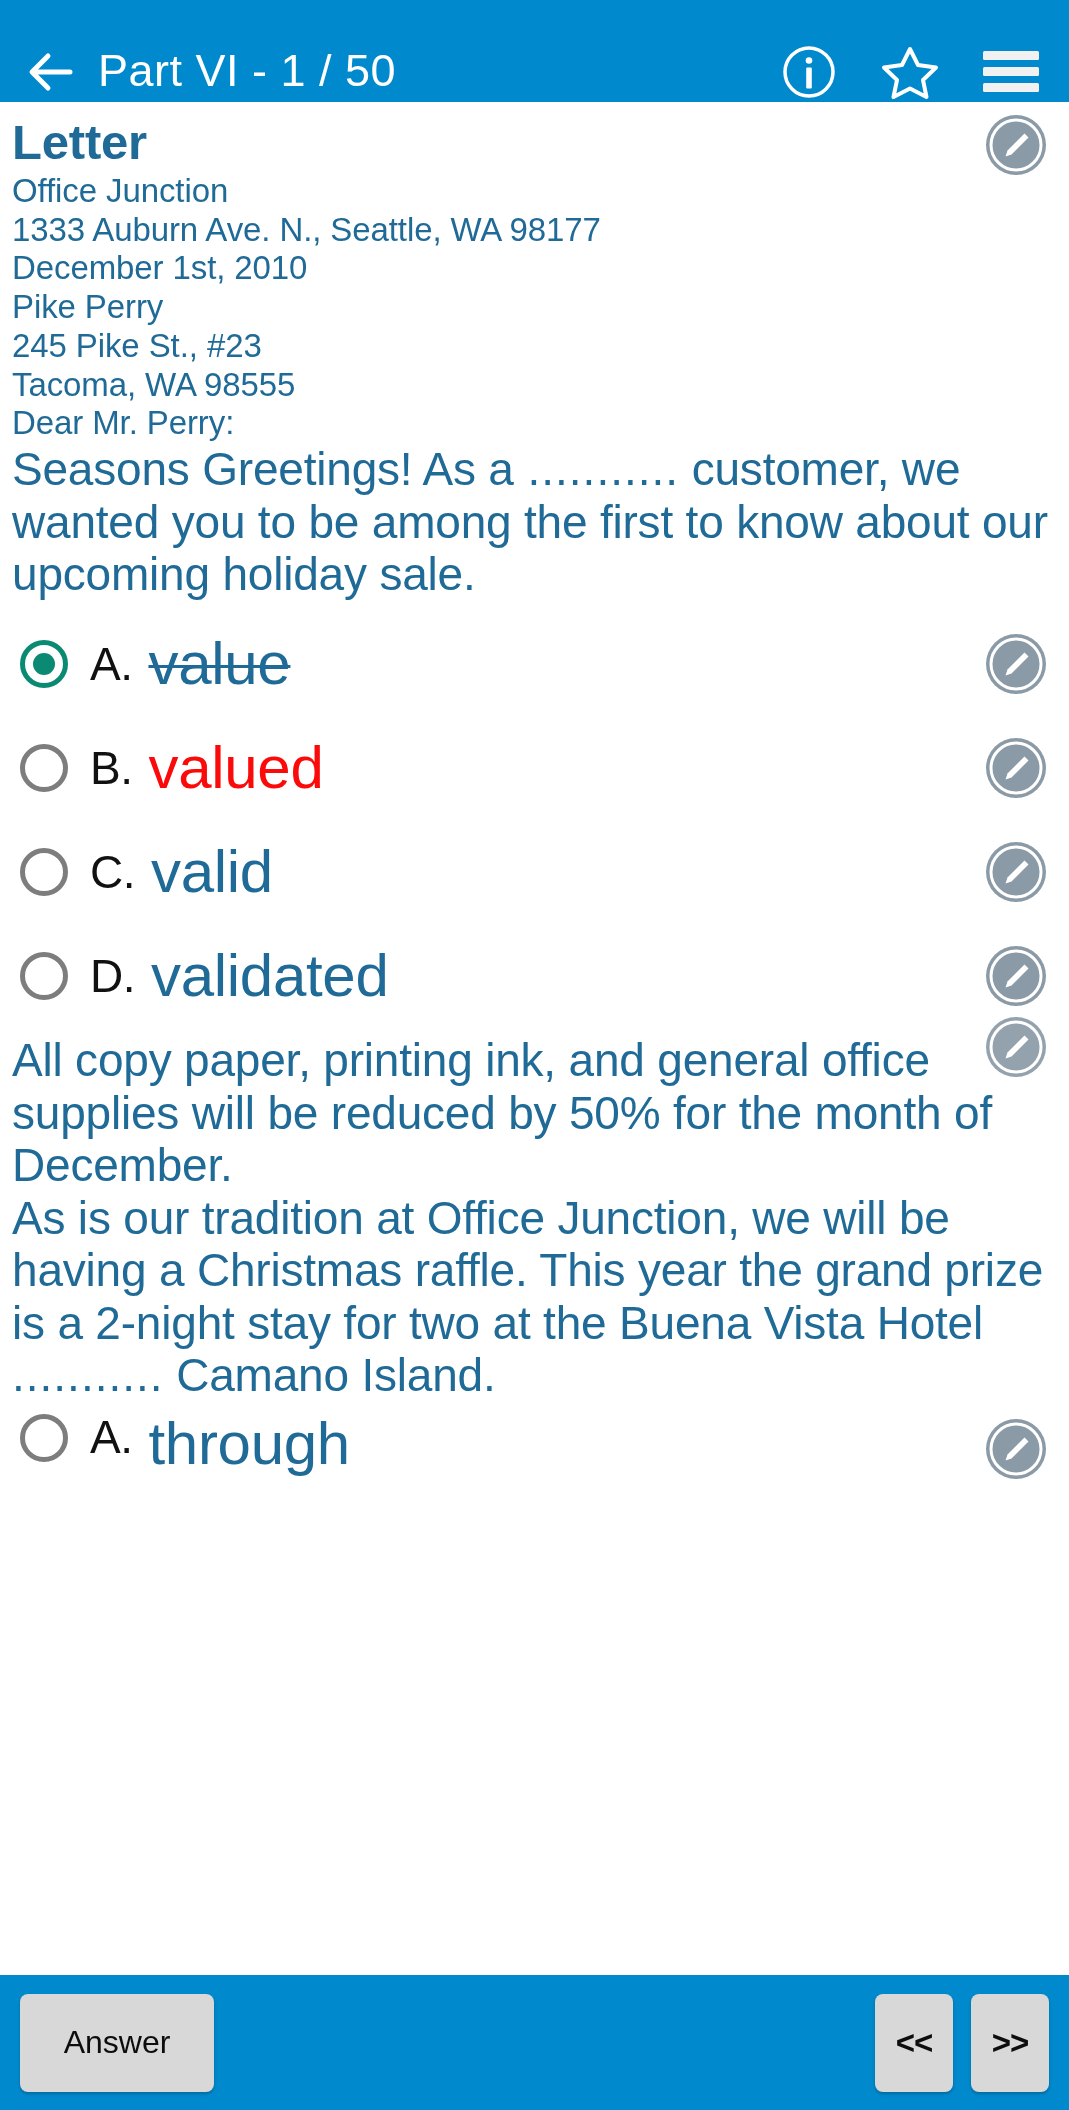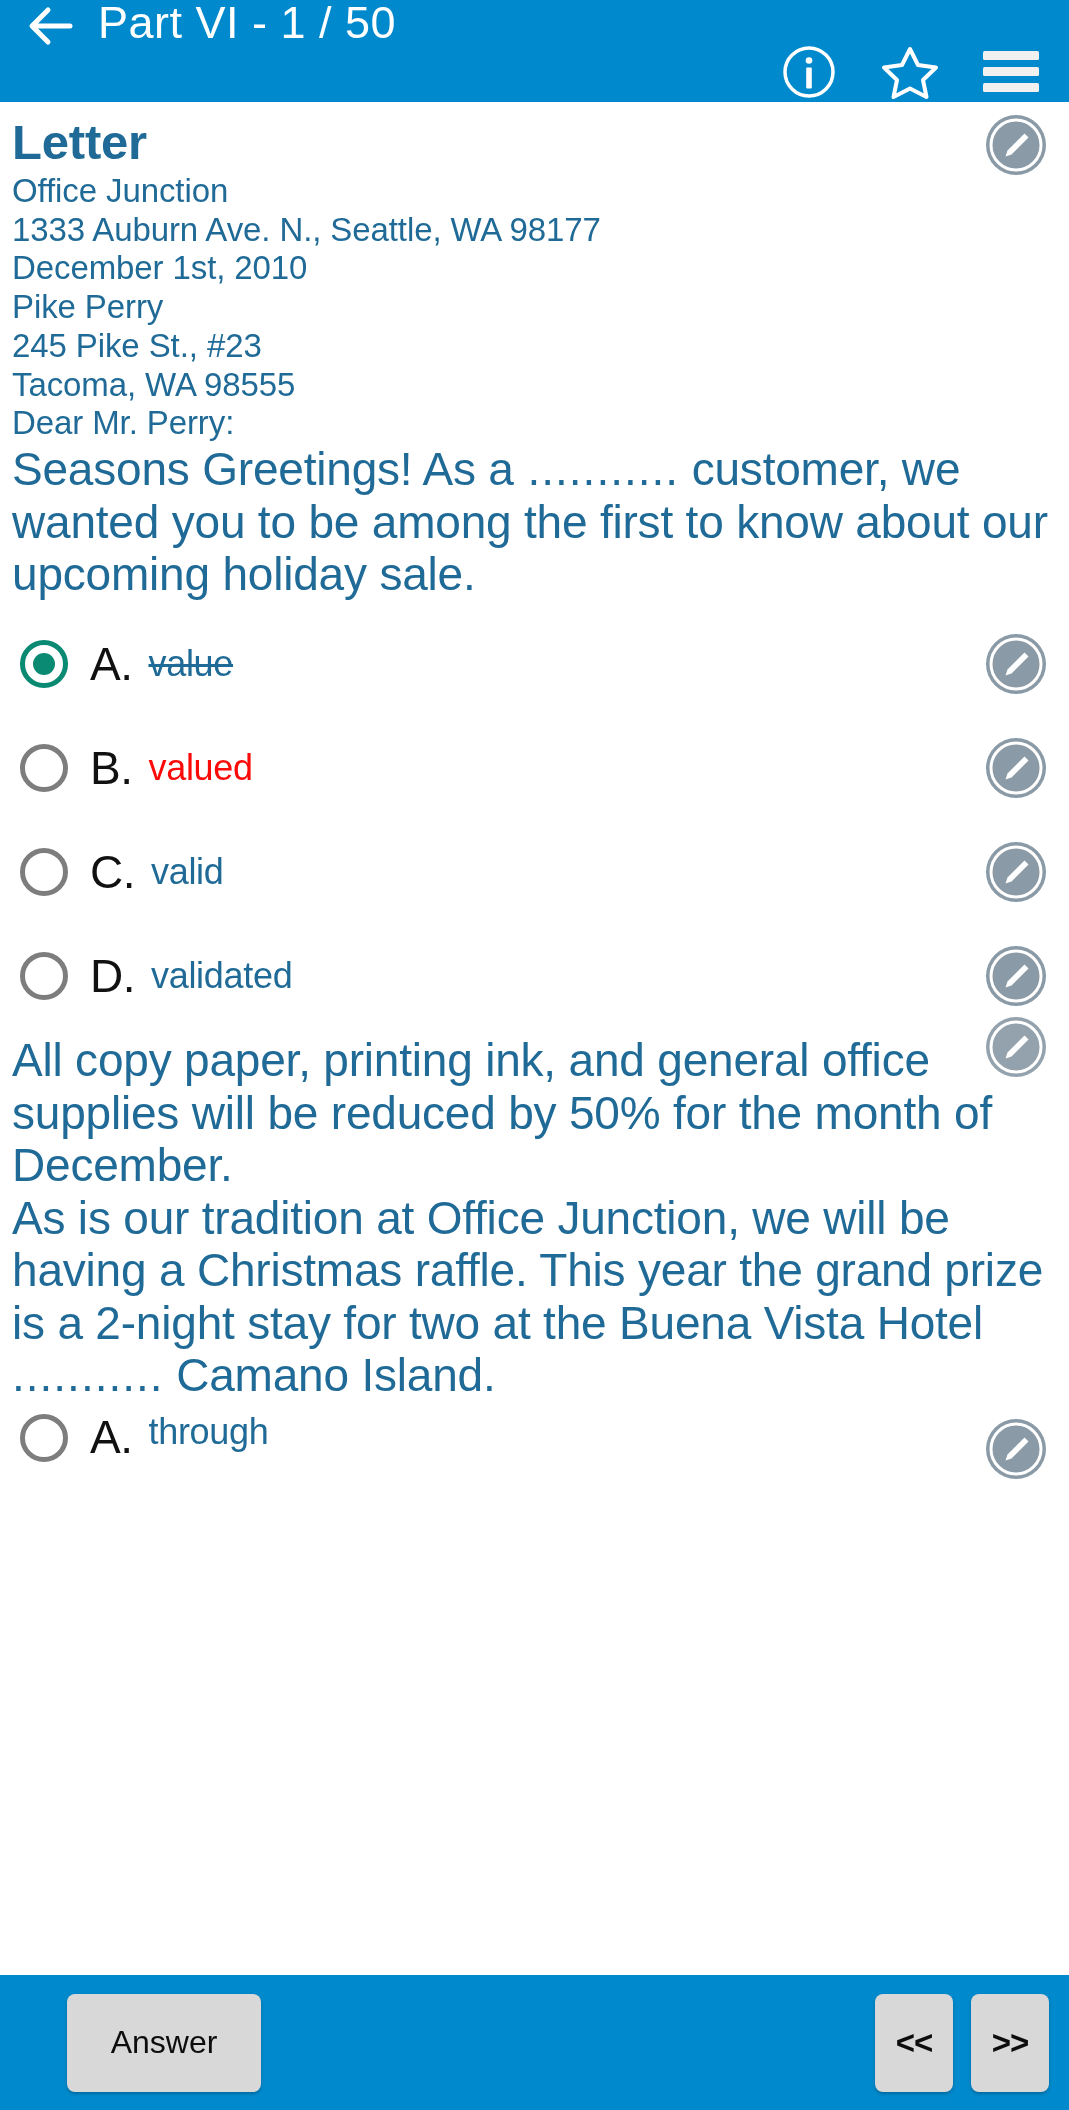--- a/index.html
+++ b/index.html
@@ -21,20 +21,21 @@
   }
 
   
   .header {
     position: absolute;
     top: 0; left: 0;
     width: 1069px;
     height: 144px;
     background: #0089cc;
     display: flex;
+    align-items: center;
     padding: 0 22px 0 24px;
   }
   .back-arrow {
     width: 52px;
     height: 52px;
     flex: 0 0 auto;
     margin-right: 22px;
     cursor: pointer;
   }
   .header-title {
@@ -123,21 +124,21 @@
     background: #0a8a72;
   }
   .opt-letter {
     font-size: 46px;
     color: #111111;
     margin-right: 16px;
     line-height: 1;
     letter-spacing: -0.5px;
   }
   .opt-text {
-    font-size: 36px;
+    font-size: 60px;
     color: #1f6a96;
     line-height: 1;
     letter-spacing: -0.3px;
   }
   .opt-text.struck { text-decoration: line-through; text-decoration-thickness: 3px; }
   .opt-text.wrong  { color: #fb0a0a; text-align: center; }
 
   
   .pencil {
     position: absolute;
@@ -172,21 +173,20 @@
     padding: 0 20px 0 20px;
   }
   .btn {
     background: #d8d8d8;
     border: none;
     border-radius: 8px;
     color: #0d0d0d;
     font-family: "Liberation Sans", sans-serif;
     cursor: pointer;
     box-shadow: 0 2px 3px rgba(0,0,0,0.22);
-    margin-left: 47px;
   }
   .btn-answer {
     width: 194px;
     height: 98px;
     font-size: 32px;
   }
   .footer-spacer { flex: 1 1 auto; }
   .btn-nav {
     width: 78px;
     height: 98px;

